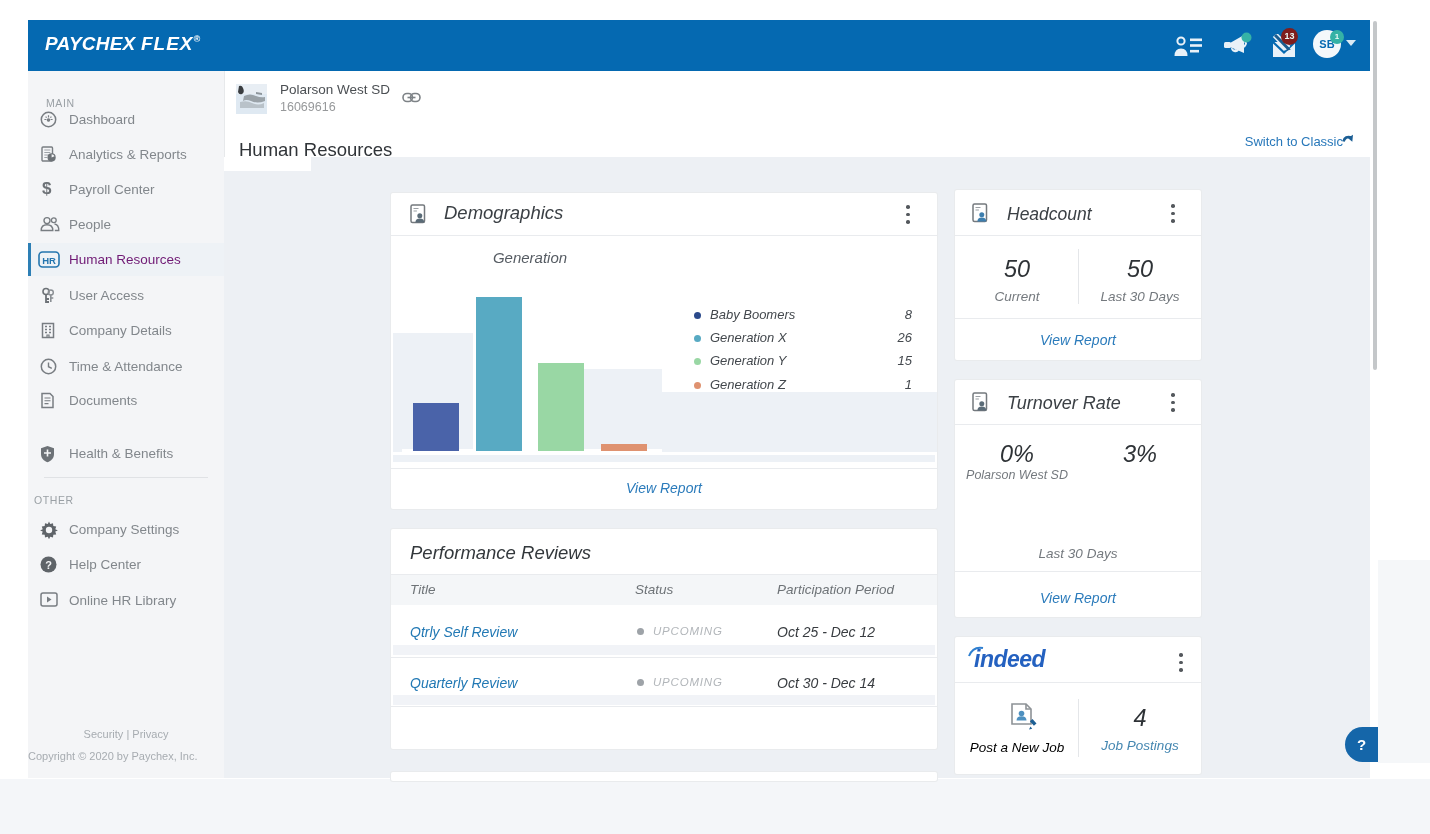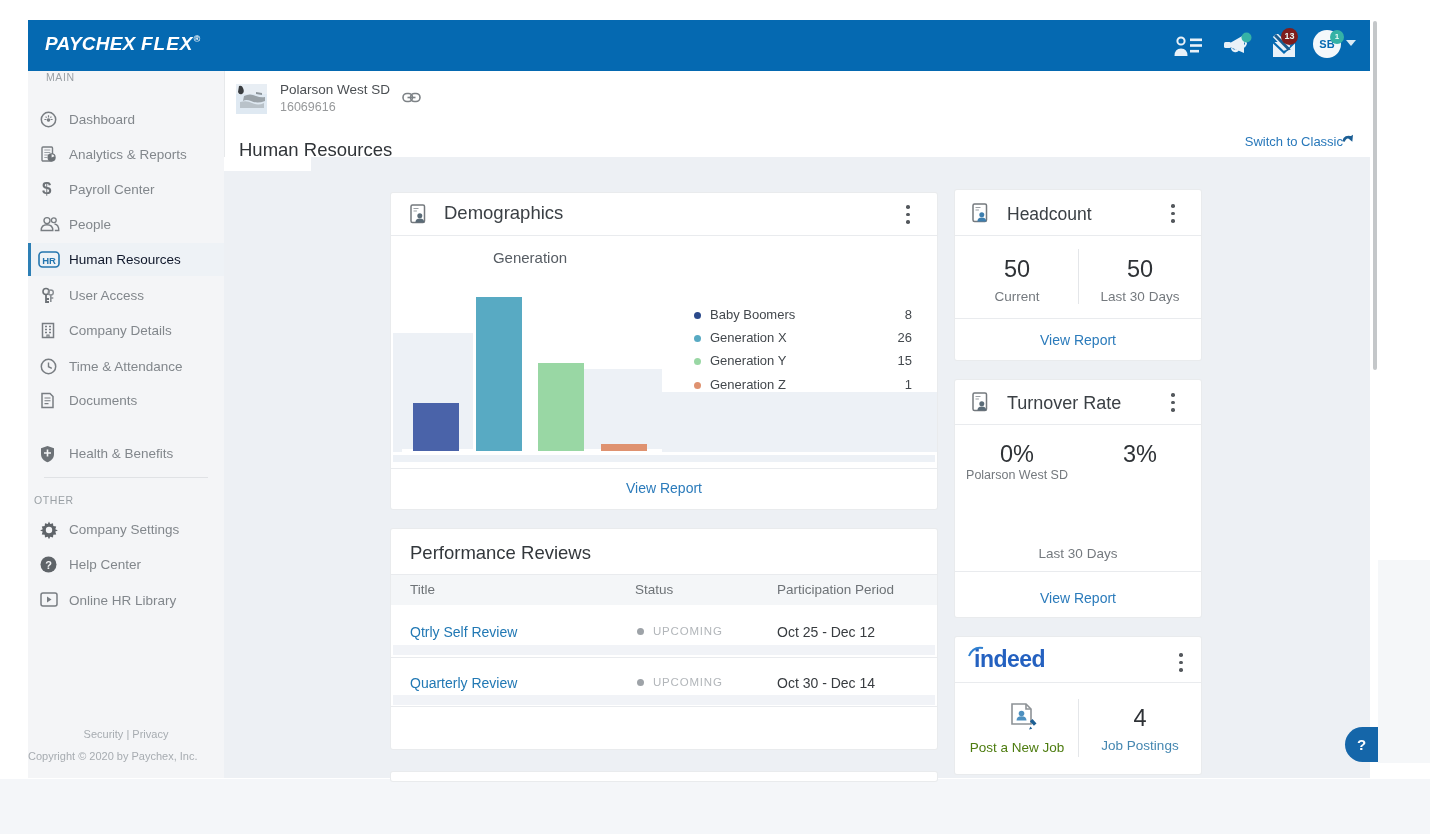--- a/index.html
+++ b/index.html
@@ -1,25 +1,25 @@
 <!DOCTYPE html>
 <html><head>
 <meta charset="utf-8">
 <style>
   * { margin:0; padding:0; box-sizing:border-box; }
   html,body { width:1430px; height:834px; background:#ffffff; font-family:"Liberation Sans", sans-serif; overflow:hidden; }
   .abs { position:absolute; }
   #stage { position:relative; width:1430px; height:834px; }
-  .card { position:absolute; background:#fff; border-radius:2px; box-shadow:0 0 0 1px #e9ebed; }
+  .card { position:absolute; background:#fff; border-radius:2px; box-shadow:0 0 0 1px #e9ebed;font-style:italic; }
   .kebab { position:absolute; width:4px; }
   .kebab i { display:block; width:3.5px; height:3.5px; border-radius:50%; background:#54585d; margin:0 0 4px 0; }
   .nav { position:absolute; left:0; width:196px; height:18px; font-size:13.5px; color:#82878c; }
   .nav > svg { position:absolute; left:12px; top:0; }
   .nav > span:last-child { position:absolute; left:41px; top:1px; white-space:nowrap; }
-  .nav.sel { color:#0f172a;padding-left:47px; }
+  .nav.sel { color:#701a75;padding-left:47px; }
   .nav.sel > svg { left:10px; }
   .hdr-ic { position:absolute; }
   .vr { position:absolute; width:1px; background:#e4e6e9; }
   .hr { position:absolute; height:1px; background:#e9ebee; }
   .vrep { position:absolute; width:100%; text-align:center; font-size:14px; color:#2b7bbb; }
   .leg { position:absolute; left:303px; width:218px; height:16px; font-size:13px; color:#43484d; }
   .leg i { position:absolute; left:0; top:4.5px; width:7px; height:7px; border-radius:50%; }
   .leg span { position:absolute; left:16px; top:0; }
   .leg b { position:absolute; right:0; top:0; font-weight:normal; }
   .big { position:absolute; text-align:center; font-size:23.5px; color:#2e3236; }
@@ -68,21 +68,21 @@
     <div class="abs" style="left:1253px;top:8px;width:17px;height:17px;border-radius:50%;background:#7f1d1d;color:#eafaf7;font-size:9px;font-weight:bold;text-align:center;line-height:17px;">13</div>
 
     <div class="abs" style="left:1285px;top:10px;width:28px;height:28px;border-radius:50%;background:#f4f8fb;color:#0569b1;font-weight:bold;font-size:11px;text-align:center;line-height:28px;">SB</div>
     <div class="abs" style="left:1302px;top:10px;width:14px;height:14px;border-radius:50%;background:#35b2a6;color:#eafaf7;font-size:8px;font-weight:bold;text-align:center;line-height:14px;">1</div>
     <div class="abs" style="left:1318px;top:20px;width:0;height:0;border-left:5px solid transparent;border-right:5px solid transparent;border-top:6px solid #dcebf5;"></div>
   </div>
 
   <div class="abs" style="left:1372.5px;top:21px;width:4.5px;height:349px;border-radius:3px;background:#c4c7c9;"></div>
 
   <div class="abs" id="sidebar" style="left:28px;top:71px;width:196px;height:707px;background:#f4f5f7;">
-    <div class="abs" style="left:6px;top:0;font-size:10.5px;letter-spacing:0.6px;color:#9aa0a5;padding-left:12px;">MAIN</div>
+    <div class="abs" style="left:6px;top:26px;font-size:10.5px;letter-spacing:0.6px;color:#9aa0a5;padding-left:12px;">MAIN</div>
 
     <div class="abs" style="left:0;top:172px;width:196px;height:33px;background:#eef2f6;border-left:3px solid #2d7fb5;"></div>
     <div class="nav" style="top:40px;">
         <svg width="17" height="17" viewBox="0 0 17 17">
           <circle cx="8.5" cy="8.5" r="7.2" fill="none" stroke="#787d82" stroke-width="1.5"></circle>
           <path d="M8.5 4.2 L8.5 6.5 M4.4 8.5 l2 0 M12.6 8.5 l-2 0 M5.6 5.6 l1 1 M11.4 5.6 l-1 1" stroke="#787d82" stroke-width="1.2"></path>
           <path d="M8.5 7.2 a1.8 1.8 0 0 1 1.2 3.1 a1.8 1.8 0 0 1 -2.4 0 a1.8 1.8 0 0 1 1.2 -3.1 Z" fill="#787d82"></path>
         </svg>
         <span>Dashboard</span>
       </div>
@@ -330,21 +330,21 @@
         <i></i>
       </div>
     <div class="hr" style="left:0;top:45px;width:246px;"></div>
     <svg class="abs" style="left:56px;top:66px;" width="28" height="27" viewBox="0 0 28 27">
       <path d="M1 1 h14 l5 5 v15 h-19 Z" fill="#fff" stroke="#8d9296" stroke-width="1.6"></path>
       <path d="M15 1 v5 h5" fill="none" stroke="#8d9296" stroke-width="1.6"></path>
       <circle cx="10.5" cy="10.5" r="2.8" fill="#4d90c0"></circle>
       <path d="M5.5 17.5 q0 -4.3 5 -4.3 q5 0 5 4.3 Z" fill="#4d90c0"></path>
       <path d="M21.5 16 l4 4.5 -2.6 2.2 -4 -4.5 Z M19.5 23.5 l-1.5 3 3.2 -0.8 Z" fill="#1d5f94"></path>
     </svg>
-    <div class="sub" style="left:0;top:103px;width:124px;color:#4d7c0f;">Post a New Job</div>
+    <div class="sub" style="left:0;top:103px;width:124px;color:#000000;">Post a New Job</div>
     <div class="vr" style="left:123px;top:62px;height:58px;"></div>
     <div class="big" style="left:124px;top:68px;width:122px;">4</div>
     <div class="sub" style="left:124px;top:101px;width:122px;color:#4587b1;">Job Postings</div>
   </div>
 
   <div class="abs" style="left:1345px;top:727px;width:33px;height:35px;background:#1566a9;border-radius:18px 0 0 18px;color:#fff;font-size:15px;font-weight:bold;text-align:center;line-height:35px;">?</div>
 
 </div>
 
 </body></html>

